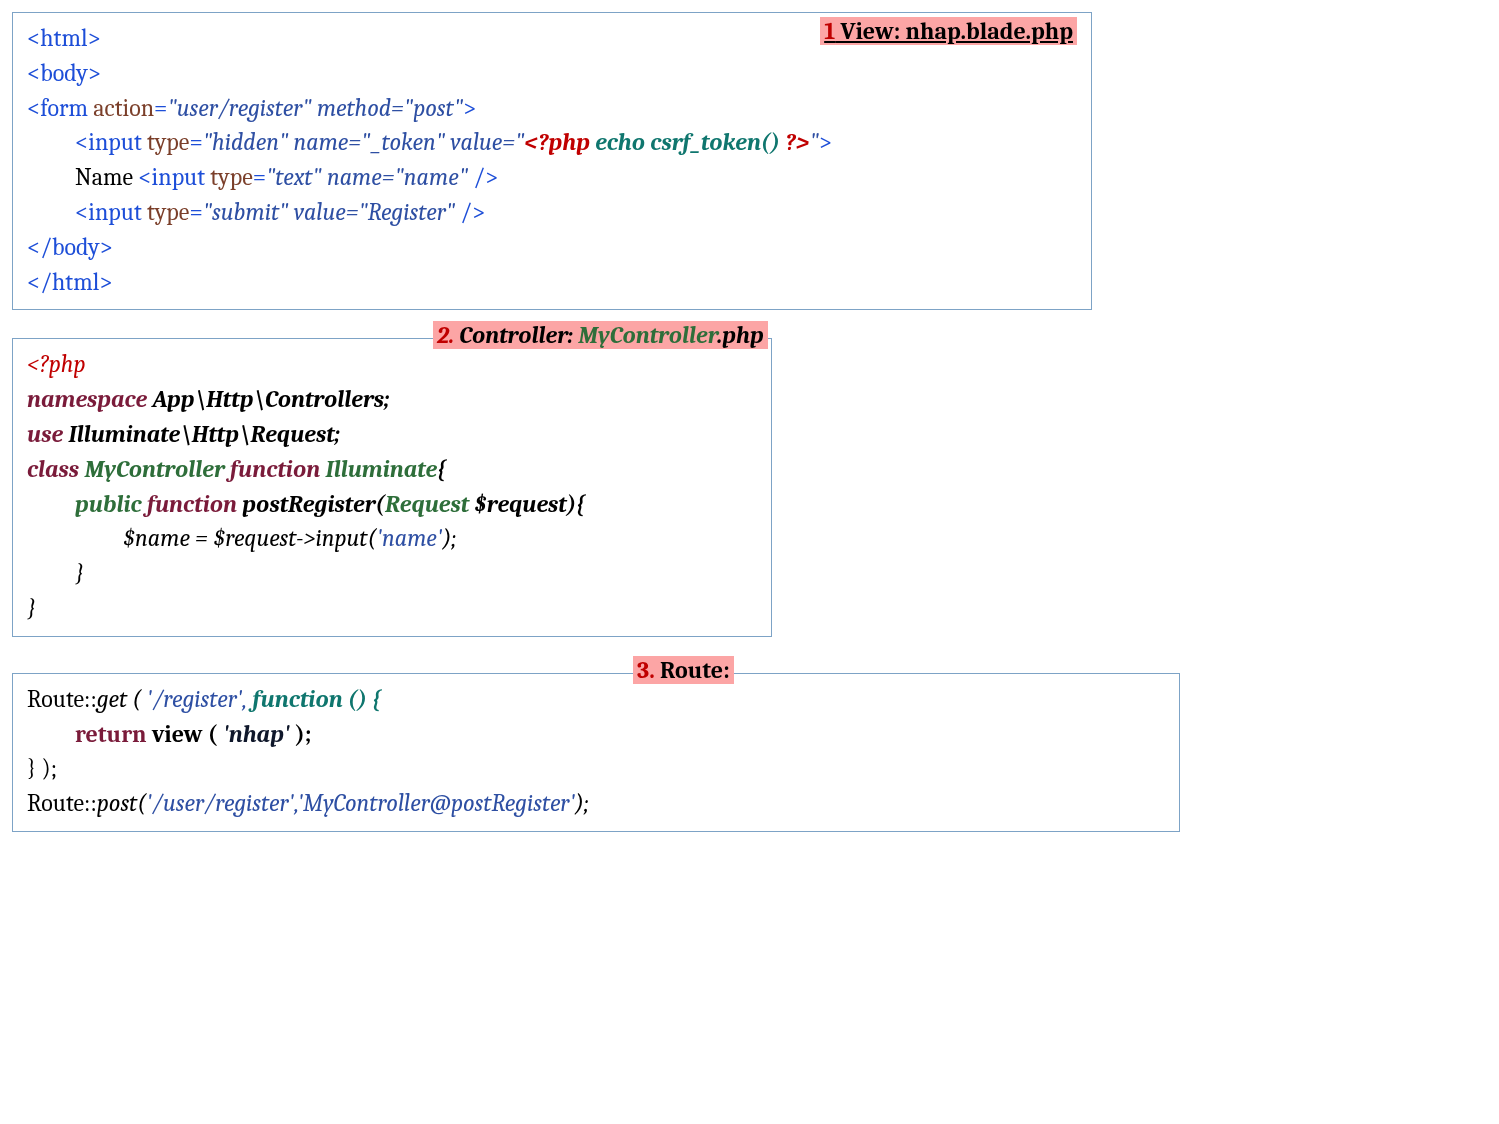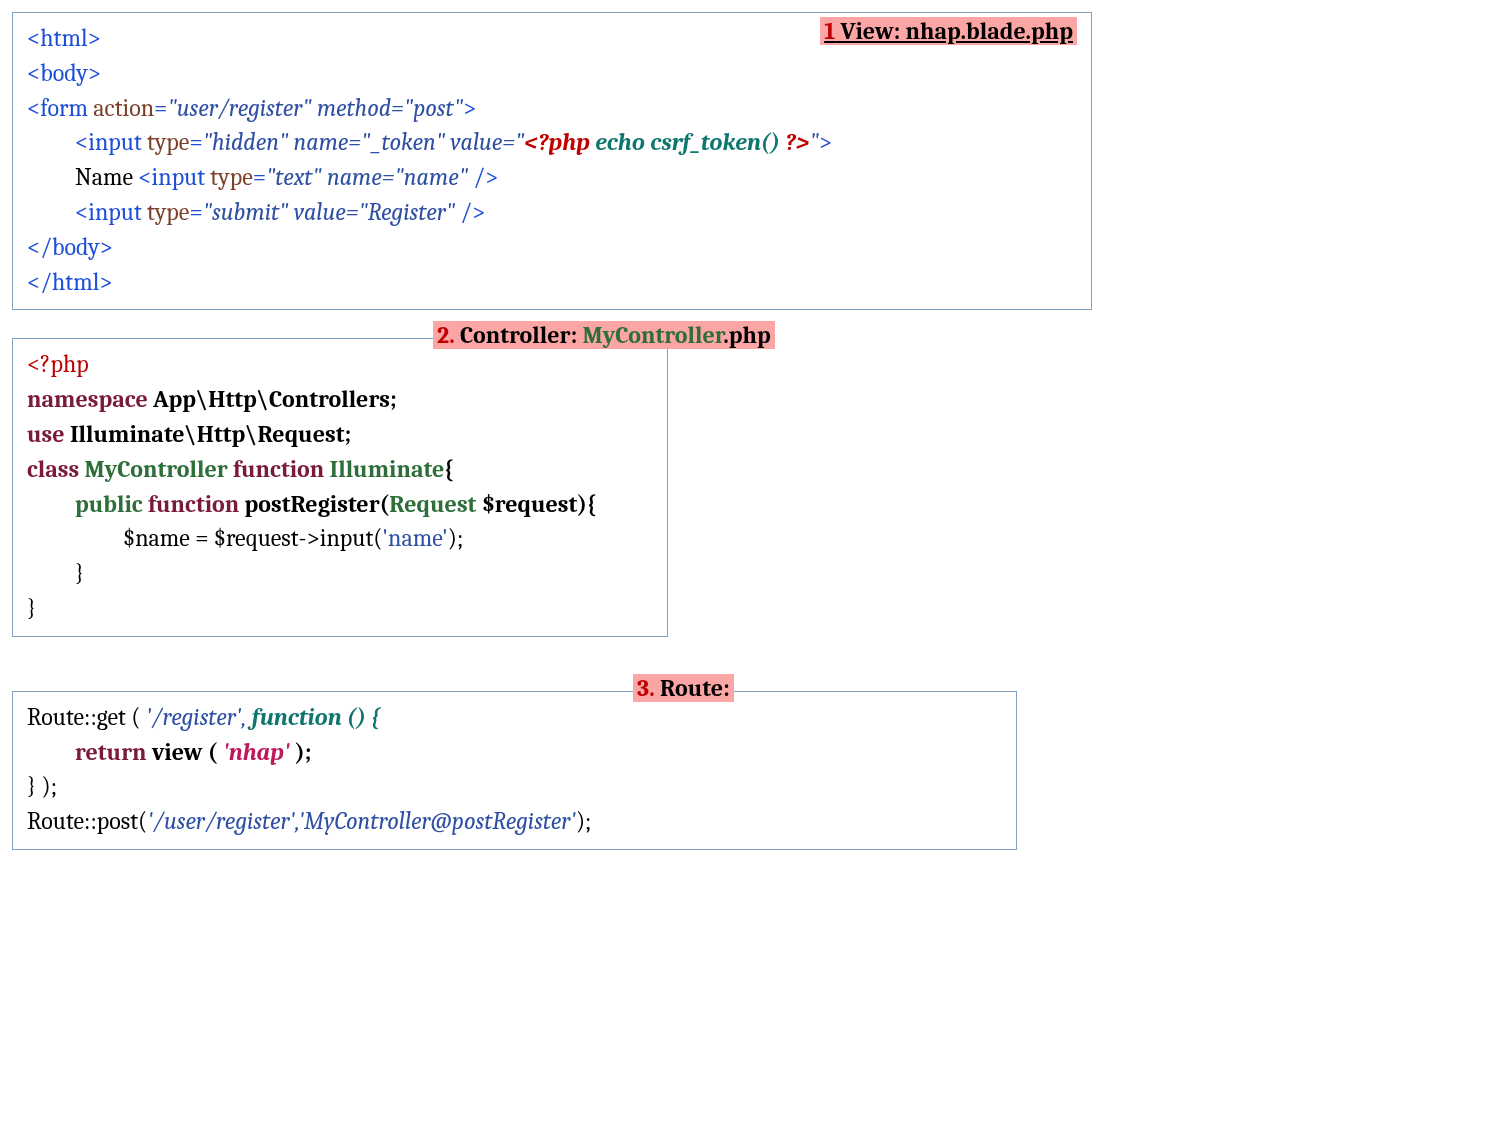--- a/index.html
+++ b/index.html
@@ -12,22 +12,22 @@
     width: 1499px;
     box-sizing: border-box;
   }
   .box {
     border: 1px solid #7da3c6;
     padding: 8px 14px 10px 14px;
     position: relative;
     box-sizing: border-box;
   }
   .box1 { width: 1080px; }
-  .box2 { width: 656px; margin-top: 28px; }
-  .box3 { width: 1005px; margin-top: 54px; }
+  .box2 { width: 760px; margin-top: 28px; font-style: italic; }
+  .box3 { width: 1168px; margin-top: 36px; }
 
   .heading {
     font-weight: bold;
     position: absolute;
     white-space: nowrap;
     background: #fca5a5;
     padding: 0 4px;
   }
   .h1 { top: 4px; right: 14px; text-decoration: underline; }
   .h2 { top: -18px; left: 420px; }
@@ -35,21 +35,21 @@
 
   .teal { color: #1d4ed8; }
   .brown { color: #7b3f2a; }
   .blue-i { color: #2e4fa3; font-style: italic; }
   .red-bi { color: #c00000; font-weight: bold; font-style: italic; }
   .maroon-bi { color: #0f766e; font-weight: bold; font-style: italic; }
   .maroon-b { color: #7a1b3a; font-weight: bold; }
   .green-b { color: #2e6e3a; font-weight: bold; }
   .red-b { color: #c00000; font-weight: bold; }
   .black-b { color: #000; font-weight: bold; }
-  .black-i { color: #000; }
+  .black-i { color: #000; font-style: italic; }
   .black-bi { color: #000; font-weight: bold; }
   .php-open { color: #c00000; }
 
   .line { line-height: 1.45; white-space: pre; }
   .indent1 { padding-left: 48px; }
   .indent2 { padding-left: 96px; }
 </style>
 </head>
 <body>
 
@@ -79,16 +79,16 @@
   <div class="line indent2"><span>$name = $request-&gt;input(</span><span style="color:#2e4fa3">'name'</span><span>);</span></div>
   <div class="line indent1"><span>}</span></div>
   <div class="line"><span>}</span></div>
 </div>
 
 <div class="box box3">
   <div class="heading h3">
     <span class="red-b">3.</span><span class="black-b"> Route:</span>
   </div>
   <div class="line"><span>Route::</span><span class="black-i">get ( </span><span class="blue-i">'/register', </span><span class="maroon-bi">function () {</span></div>
-  <div class="line indent1"><span class="maroon-b">return </span><span class="black-bi">view ( </span><span style="color:#be185d;font-weight:bold;font-style:italic">'nhap' </span><span class="black-bi">);</span></div>
+  <div class="line indent1"><span class="maroon-b">return </span><span class="black-bi">view ( </span><span style="color:#0f172a;font-weight:bold;font-style:italic">'nhap' </span><span class="black-bi">);</span></div>
   <div class="line"><span>} );</span></div>
   <div class="line"><span>Route::</span><span class="black-i">post(</span><span class="blue-i">'/user/register','MyController@postRegister'</span><span class="black-i">);</span></div>
 </div>
 
 </body></html>

